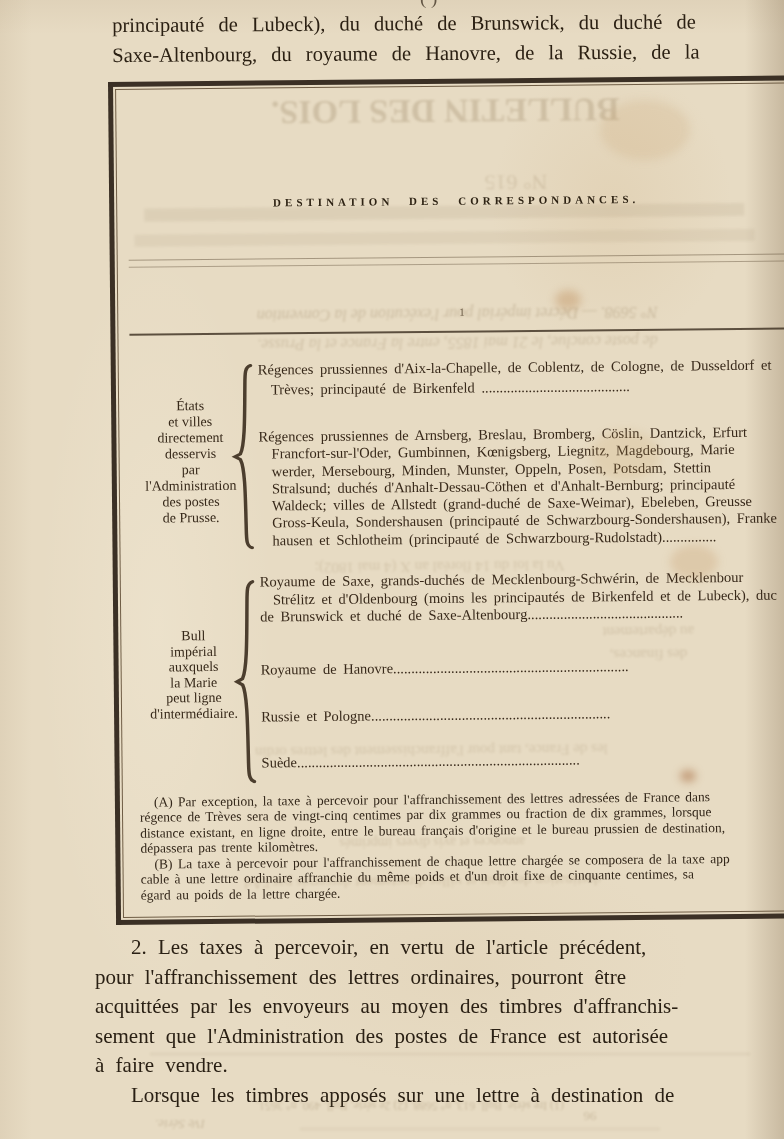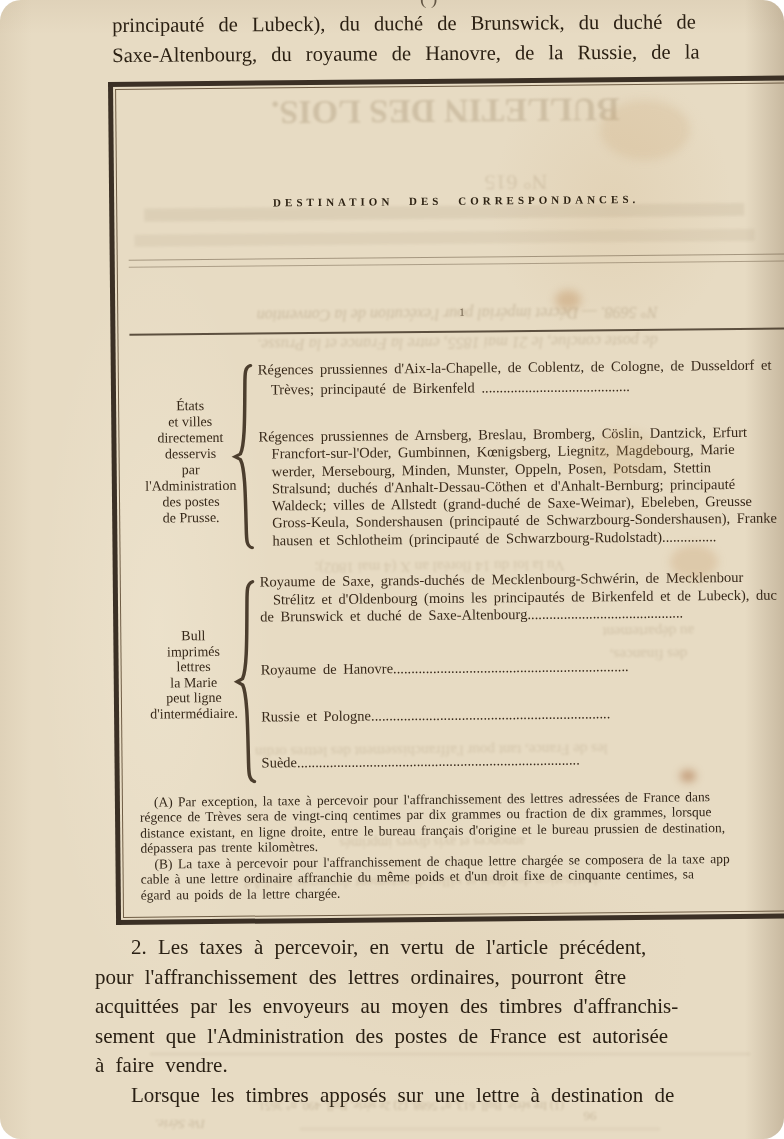--- a/index.html
+++ b/index.html
@@ -9,21 +9,20 @@
     overflow:hidden;
     font-family:"Liberation Serif","DejaVu Serif",serif;
     background:
       radial-gradient(closest-side at 78% 18%, rgba(196,158,104,.14), transparent 70%),
       radial-gradient(closest-side at 20% 55%, rgba(255,250,235,.20), transparent 75%),
       radial-gradient(closest-side at 60% 85%, rgba(205,180,140,.12), transparent 70%),
       linear-gradient(to right, rgba(150,125,90,.10), transparent 4%, transparent 95%, rgba(120,98,70,.28)),
       linear-gradient(to bottom, rgba(160,135,100,.10), transparent 3%),
       #e7dbc3;
     color:#2a2014;
-    border-radius:21px;
   }
   .line{white-space:nowrap;}
 
   .top-fragment{position:absolute;left:420px;top:-13px;font-size:19px;color:#3a2d1e;opacity:.75;}
   .intro{position:absolute;left:112px;top:10px;font-size:20.5px;line-height:30px;
     word-spacing:9px;color:#2b2013;transform:rotate(-0.35deg);transform-origin:0 0;}
 
   .box{
     position:absolute;left:108px;top:82px;width:760px;height:833px;
     border:5px solid #3b3025;border-right:none;
@@ -123,22 +122,22 @@
         <div class="line">Francfort-sur-l'Oder, Gumbinnen, Kœnigsberg, Liegnitz, Magdebourg, Marie</div>
         <div class="line">werder, Mersebourg, Minden, Munster, Oppeln, Posen, Potsdam, Stettin</div>
         <div class="line">Stralsund; duchés d'Anhalt-Dessau-Cöthen et d'Anhalt-Bernburg; principauté</div>
         <div class="line">Waldeck; villes de Allstedt (grand-duché de Saxe-Weimar), Ebeleben, Greusse</div>
         <div class="line">Gross-Keula, Sondershausen (principauté de Schwarzbourg-Sondershausen), Franke</div>
         <div class="line">hausen et Schlotheim (principauté de Schwarzbourg-Rudolstadt)...............</div>
       </div>
 
     <div class="brace-label second" style="left:10px;top:542px;width:130px;">
         <div class="line">Bull</div>
-        <div class="line">imprimés</div>
-        <div class="line">lettres</div>
+        <div class="line">impérial</div>
+        <div class="line">auxquels</div>
         <div class="line">la Marie</div>
         <div class="line">peut ligne</div>
         <div class="line">d'intermédiaire.</div>
       </div>
     <svg class="brace" style="left:114px;top:494px;" width="24" height="204" viewBox="0 0 22 200" preserveAspectRatio="none">
       <path d="M19,2 C13,4 14,12 13.6,30 C13.2,60 13,88 9,97 L4,100 L9,103 C13,112 13.2,140 13.6,170 C14,188 13,196 19,198" fill="none" stroke="#37291a" stroke-width="3.2" stroke-linecap="round"></path>
     </svg>
     <div class="entry e3 flush-last" style="top:488px;">
         <div class="line">Royaume de Saxe, grands-duchés de Mecklenbourg-Schwérin, de Mecklenbour</div>
         <div class="line">Strélitz et d'Oldenbourg (moins les principautés de Birkenfeld et de Lubeck), duc</div>

